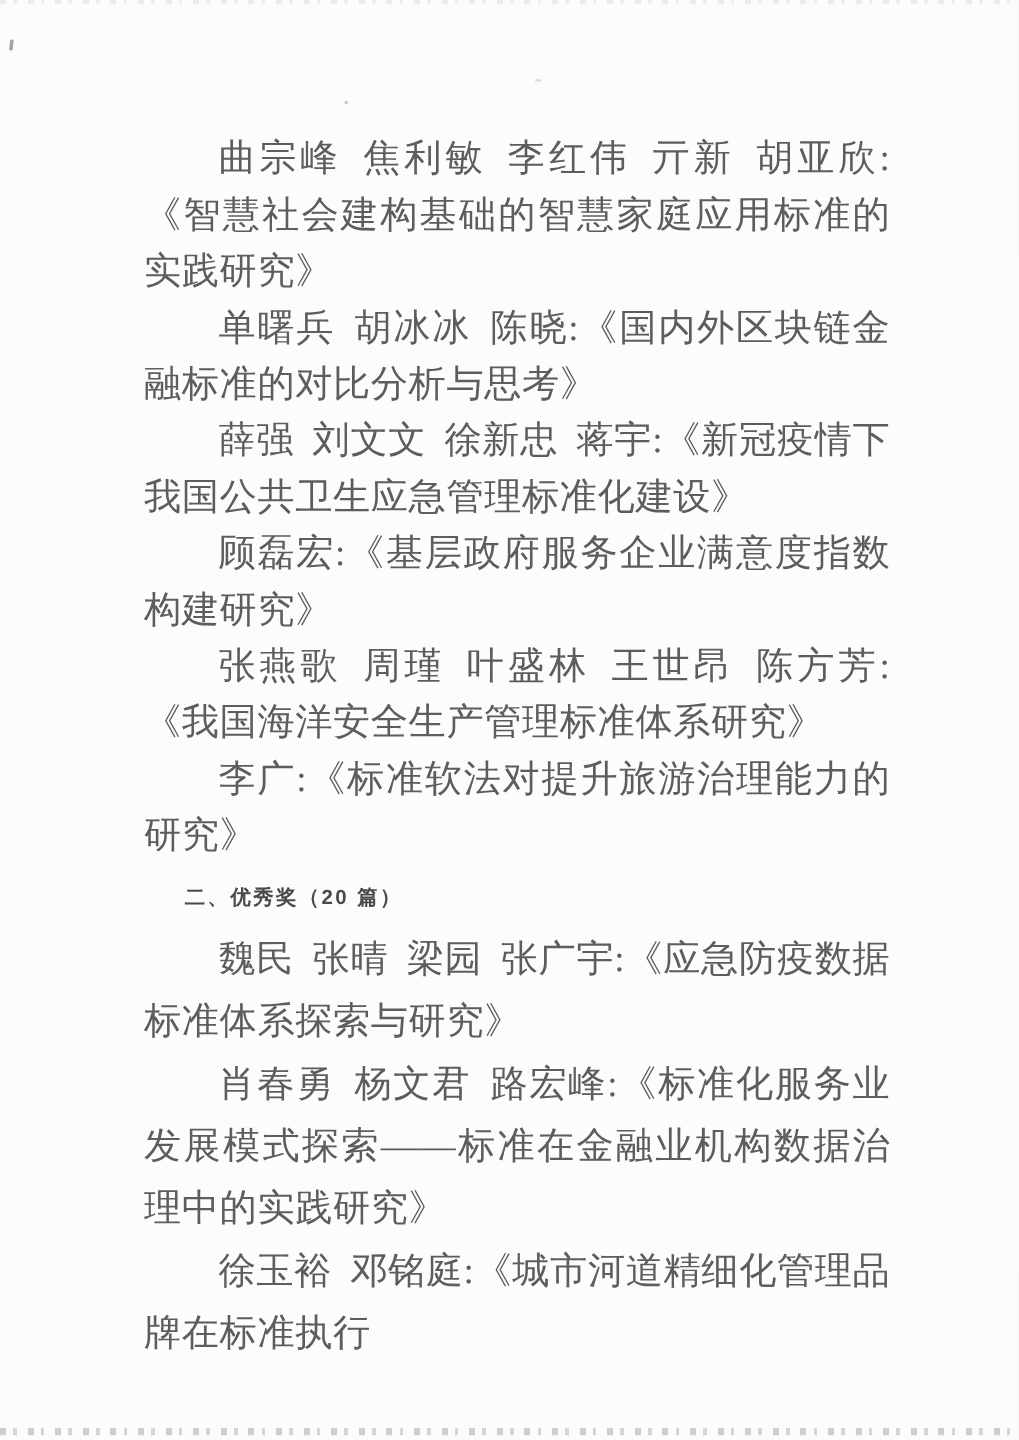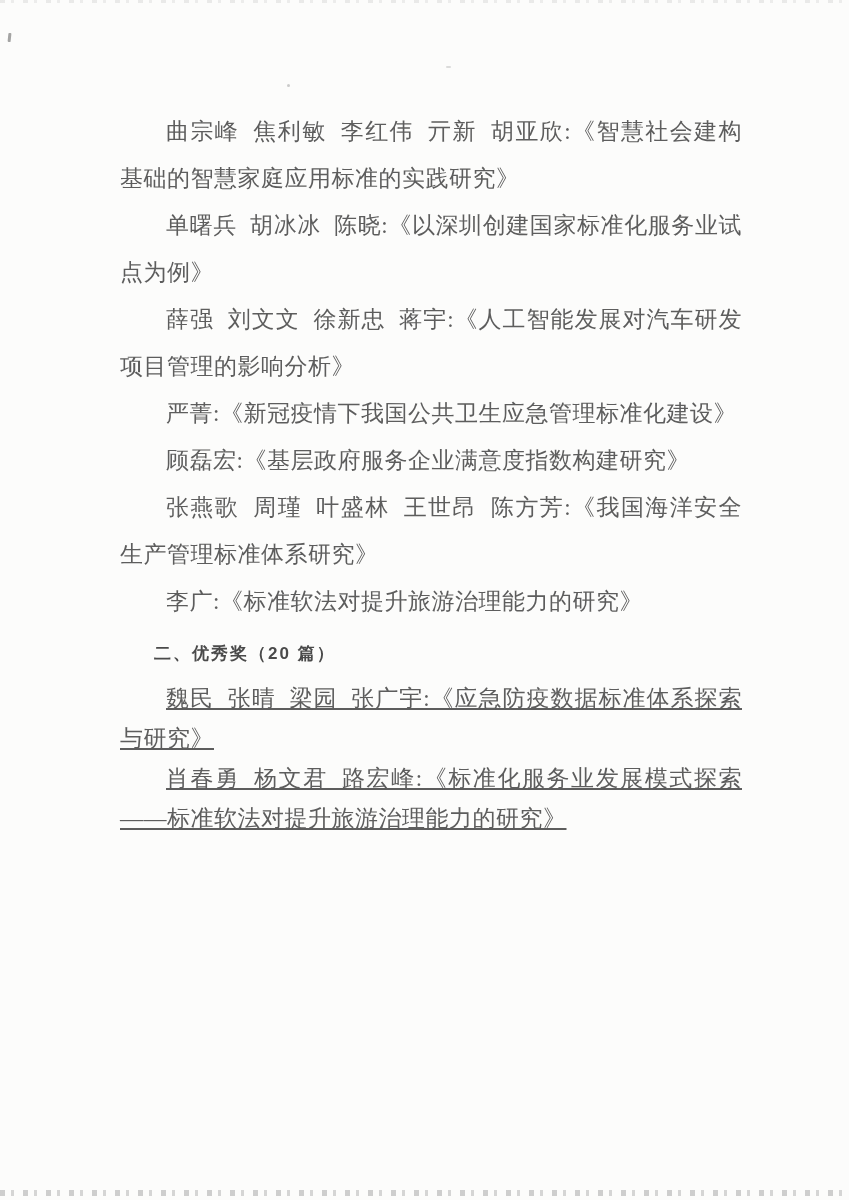--- a/index.html
+++ b/index.html
@@ -17,31 +17,30 @@
     font-family: "Liberation Serif", "DejaVu Serif", serif;
   }
   .content {
     position: absolute;
     top: 108px;
     left: 120px;
     width: 622px;
   }
   .entry {
     margin: 0;
-    font-size: 23px;
+    font-size: 31px;
     line-height: 47px;
     color: var(--body-text, #5d5d5d);
     text-indent: 2em;
     text-align: justify;
     word-spacing: 7px;
     letter-spacing: 0.5px;
   }
   .section-two .entry {
-    line-height: 40px;
-    text-decoration: underline;
+    line-height: 52px;
   }
   .section-heading {
     margin: 8px 0 4px 0;
     padding-left: 2em;
     font-family: "Liberation Sans", "DejaVu Sans", sans-serif;
     font-size: 17px;
     line-height: 42px;
     font-weight: 700;
     color: var(--heading-text, #4a4a4a);
     letter-spacing: 2px;
@@ -83,30 +82,30 @@
 
   <div class="noise-band top"></div>
   <div class="speck s1"></div>
   <div class="speck s2"></div>
   <div class="speck s3"></div>
 
   <div class="content">
 
     <div class="section-one">
       <p class="entry">曲宗峰 焦利敏 李红伟 亓新 胡亚欣:《智慧社会建构基础的智慧家庭应用标准的实践研究》</p>
-      <p class="entry">单曙兵 胡冰冰 陈晓:《以深圳创建国家标准化服务业试点为例》</p>
-      <p class="entry">薛强 刘文文 徐新忠 蒋宇:《人工智能发展对汽车研发项目管理的影响分析》</p>
-      <p class="entry">严菁:《新冠疫情下我国公共卫生应急管理标准化建设》</p>
+      <p class="entry">单曙兵 胡冰冰 陈晓:《国内外区块链金融标准的对比分析与思考》</p>
+      <p class="entry">薛强 刘文文 徐新忠 蒋宇:《新冠疫情下我国公共卫生应急管理标准化建设》</p>
       <p class="entry">顾磊宏:《基层政府服务企业满意度指数构建研究》</p>
       <p class="entry">张燕歌 周瑾 叶盛林 王世昂 陈方芳:《我国海洋安全生产管理标准体系研究》</p>
       <p class="entry">李广:《标准软法对提升旅游治理能力的研究》</p>
     </div>
 
     <div class="section-two">
       <h2 class="section-heading">二、优秀奖（20 篇）</h2>
       <p class="entry">魏民 张晴 梁园 张广宇:《应急防疫数据标准体系探索与研究》</p>
-      <p class="entry">肖春勇 杨文君 路宏峰:《标准化服务业发展模式探索——标准软法对提升旅游治理能力的研究》</p>
+      <p class="entry">肖春勇 杨文君 路宏峰:《标准化服务业发展模式探索——标准在金融业机构数据治理中的实践研究》</p>
+      <p class="entry">徐玉裕 邓铭庭:《城市河道精细化管理品牌在标准执行</p>
     </div>
 
   </div>
 
   <div class="noise-band bottom"></div>
 </div>
 
 </body></html>

